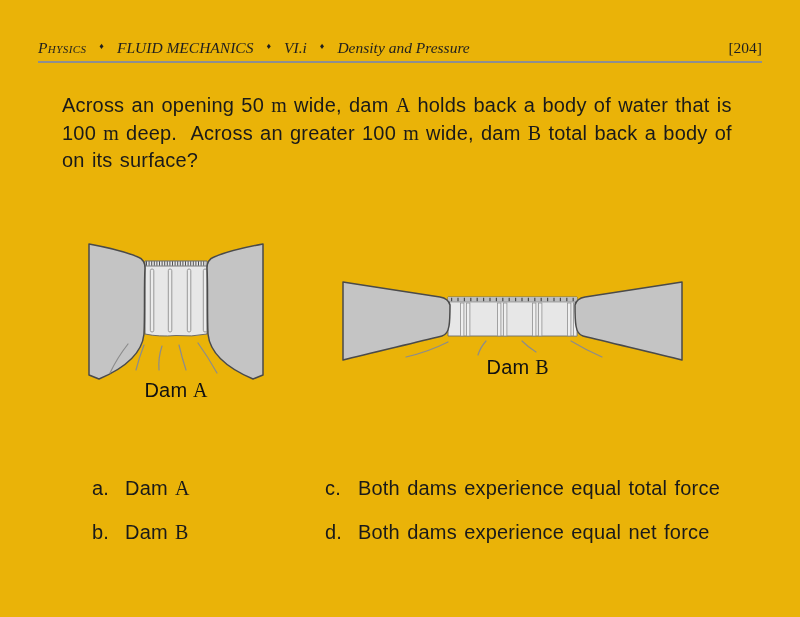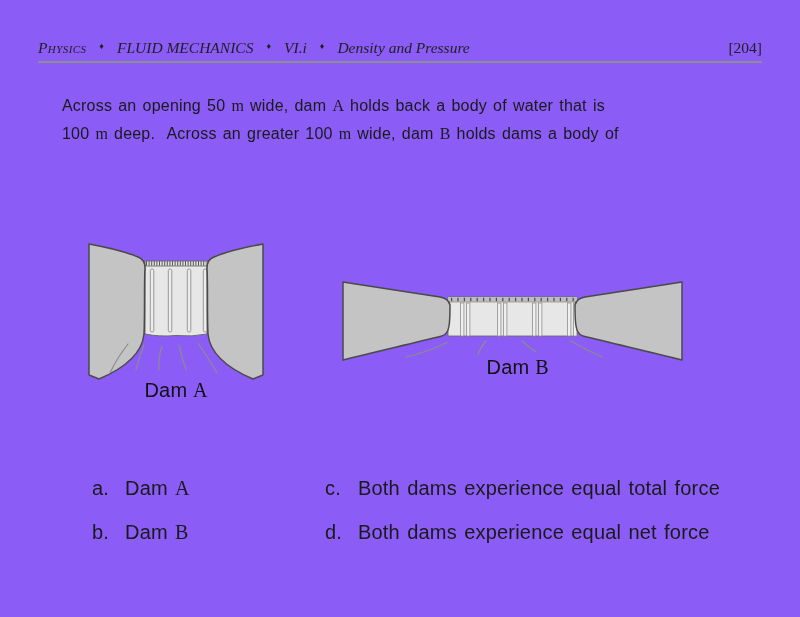--- a/index.html
+++ b/index.html
@@ -1,36 +1,36 @@
 <!DOCTYPE html>
 <html><head>
 <meta charset="utf-8">
 <style>
   html,body{margin:0;padding:0;background:#fff;}
   .page{
-    position:relative;width:800px;height:617px;background:#8b5cf6;
+    position:relative;width:800px;height:617px;background:#eab308;
     font-family:"Liberation Sans",sans-serif;color:#1a1a1a;overflow:hidden;
   }
 
   
   .header{
     position:absolute;left:38px;right:38px;top:39px;
     display:flex;align-items:baseline;
     font-family:"Liberation Serif",serif;font-style:italic;font-size:15.5px;
     color:#1f1f1f;white-space:pre;
   }
   .hdr-course{font-variant:small-caps;letter-spacing:.4px;}
   .hdr-sep{font-style:normal;font-size:9px;margin:0 13px;align-self:center;position:relative;top:-2px;}
   .hdr-page{margin-left:auto;font-style:normal;}
   .header-rule{position:absolute;left:38px;right:38px;top:61px;height:2px;background:#8f8f8f;}
 
   
   .question{
     position:absolute;left:62px;top:92px;
-    font-size:16px;line-height:27.5px;letter-spacing:.2px;word-spacing:1.5px;
+    font-size:20px;line-height:27.5px;letter-spacing:.2px;word-spacing:1.5px;
   }
   .q-line{white-space:pre;}
   .math{font-family:"Liberation Serif",serif;letter-spacing:0;word-spacing:0;}
 
   
   .fig{position:absolute;}
   .fig-a{left:86px;top:240px;}
   .fig-b{left:340px;top:280px;}
   .fig-label{
     position:absolute;text-align:center;font-size:20px;letter-spacing:.2px;color:#111;
@@ -60,21 +60,22 @@
     <span class="hdr-sep">♦</span>
     <span class="hdr-section">VI.i</span>
     <span class="hdr-sep">♦</span>
     <span class="hdr-topic">Density and Pressure</span>
     <span class="hdr-page">[204]</span>
   </div>
   <div class="header-rule"></div>
 
   <div class="question">
     <div class="q-line"><span>Across an opening 50 </span><span class="math">m</span><span> wide, dam </span><span class="math">A</span><span> holds back a body of water that is</span></div>
-    <div class="q-line"><span>100 </span><span class="math">m</span><span> deep.  Across an greater 100 </span><span class="math">m</span><span> wide, dam </span><span class="math">B</span><span> holds dams a body of</span></div>
+    <div class="q-line"><span>100 </span><span class="math">m</span><span> deep.  Across an greater 100 </span><span class="math">m</span><span> wide, dam </span><span class="math">B</span><span> total back a body of</span></div>
+    <div class="q-line"><span>on its surface?</span></div>
   </div>
 
   <svg class="fig fig-a" width="180" height="152" viewBox="0 0 180 152">
 
     <path d="M59,21 L121,21 L121,94 Q106,97 90,95.5 Q73,97 59,94 Z" fill="#e7e7e7" stroke="#6b6b6b" stroke-width="1"></path>
 
     <line x1="60" y1="23.5" x2="120" y2="23.5" stroke="#4f4f4f" stroke-width="4.5" stroke-dasharray="1 1.6"></line>
     <line x1="59" y1="26" x2="121" y2="26" stroke="#6b6b6b" stroke-width="0.9"></line>
 
     <g fill="#ececec" stroke="#909090" stroke-width="0.9">

